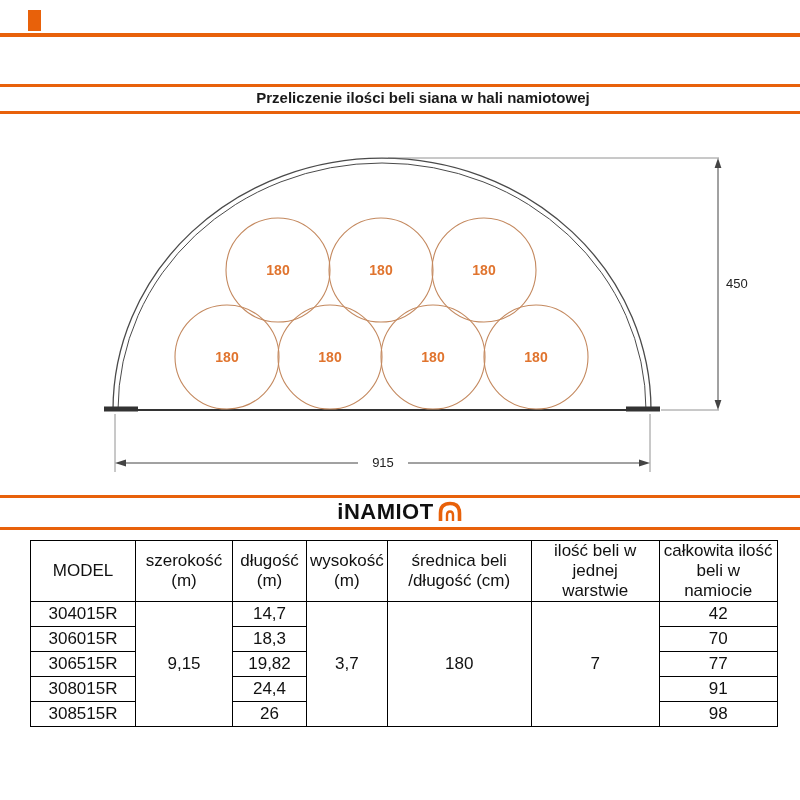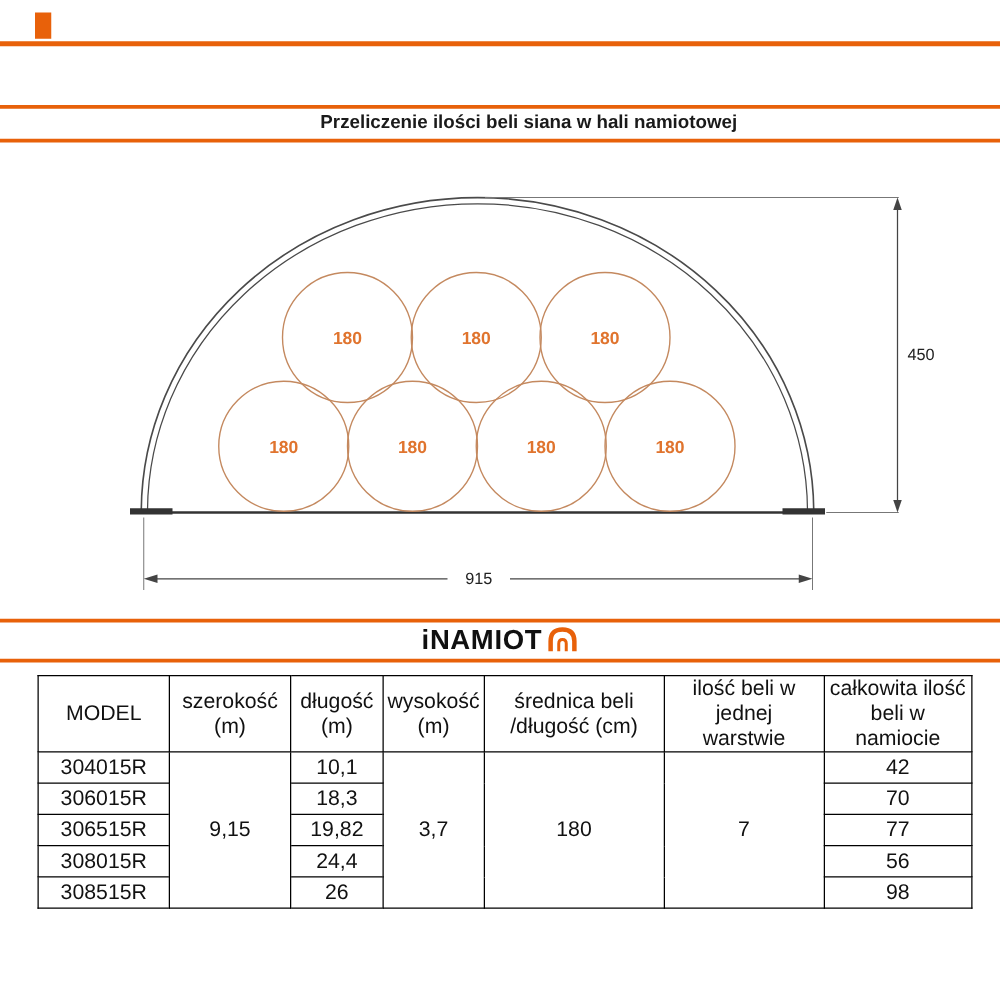--- a/index.html
+++ b/index.html
@@ -141,40 +141,40 @@
       <th>
         <div>całkowita ilość</div>
         <div>beli w namiocie</div>
       </th>
     </tr>
   </thead>
   <tbody>
     <tr>
       <td class="model">304015R</td>
       <td rowspan="5">9,15</td>
-      <td>10,1</td>
+      <td>14,7</td>
       <td rowspan="5">3,7</td>
       <td rowspan="5">180</td>
       <td rowspan="5">7</td>
       <td>42</td>
     </tr>
     <tr>
       <td class="model">306015R</td>
       <td>18,3</td>
       <td>70</td>
     </tr>
     <tr>
       <td class="model">306515R</td>
       <td>19,82</td>
       <td>77</td>
     </tr>
     <tr>
       <td class="model">308015R</td>
       <td>24,4</td>
-      <td>56</td>
+      <td>91</td>
     </tr>
     <tr>
       <td class="model">308515R</td>
       <td>26</td>
       <td>98</td>
     </tr>
   </tbody>
 </table>
 
 </body></html>

